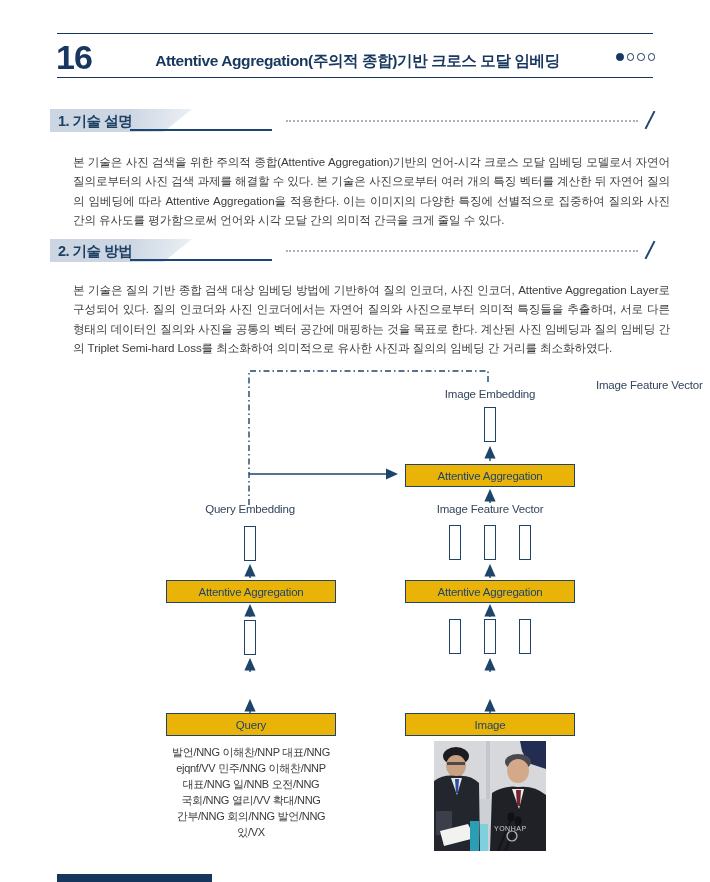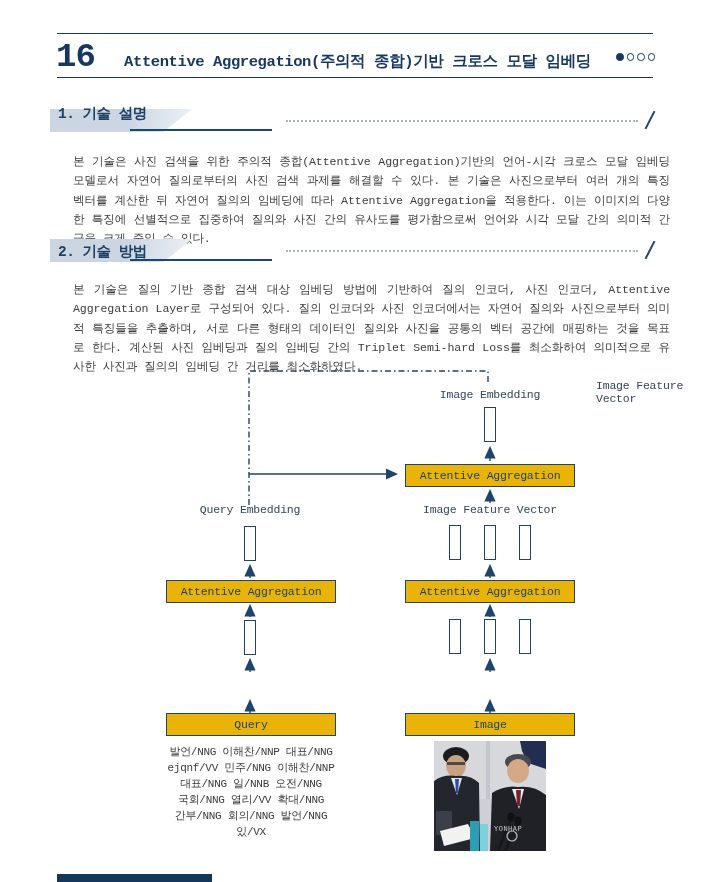--- a/index.html
+++ b/index.html
@@ -1,17 +1,17 @@
 <!DOCTYPE html>
 <html><head>
 <meta charset="utf-8">
 <style>
   html,body{margin:0;padding:0;background:#fff;}
   .page{position:relative;width:710px;height:882px;background:#ffffff;overflow:hidden;
-        font-family:Liberation Mono, monospace;}
+        font-family:Liberation Sans, sans-serif;}
   
   .hrule{position:absolute;left:57px;width:596px;height:0;border-top:1.6px solid #17375e;}
   .page-num{position:absolute;left:56px;top:38px;font-size:34px;font-weight:600;color:#17375e;letter-spacing:-1px;}
   .page-title{position:absolute;left:110px;top:51px;width:495px;text-align:center;
               font-size:15.5px;font-weight:bold;color:#17375e;letter-spacing:-0.4px;}
   .dots{position:absolute;left:616px;top:53px;display:flex;gap:3px;}
   .dot{width:7.5px;height:7.5px;border-radius:50%;border:1.4px solid #17375e;box-sizing:border-box;background:#fff;}
   .dot.on{background:#17375e;}
   
   .ribbon{position:absolute;height:23px;background:linear-gradient(100deg,#ccd6e3 55%,#eef1f6);
@@ -44,21 +44,21 @@
   <div class="page-title">Attentive Aggregation(주의적 종합)기반 크로스 모달 임베딩</div>
   <div class="dots">
     <span class="dot on"></span>
     <span class="dot"></span>
     <span class="dot"></span>
     <span class="dot"></span>
   </div>
   <div class="hrule" style="top:77px"></div>
 
   <div class="ribbon" style="left:50px;top:109px;width:142px"></div>
-  <div class="sec-h" style="left:58px;top:104px">1. 기술 설명</div>
+  <div class="sec-h" style="left:58px;top:112px">1. 기술 설명</div>
   <div class="sec-underline" style="left:130px;top:129px;width:142px"></div>
   <div class="leader" style="left:286px;top:120px;width:352px"></div>
   <div class="slash" style="left:649px;top:110px"></div>
   <p class="para" style="top:136px">본 기술은 사진 검색을 위한 주의적 종합(Attentive Aggregation)기반의 언어-시각 크로스 모달 임베딩 모델로서 자연어 질의로부터의 사진 검색 과제를 해결할 수 있다. 본 기술은 사진으로부터 여러 개의 특징 벡터를 계산한 뒤 자연어 질의의 임베딩에 따라 Attentive Aggregation을 적용한다. 이는 이미지의 다양한 특징에 선별적으로 집중하여 질의와 사진 간의 유사도를 평가함으로써 언어와 시각 모달 간의 의미적 간극을 크게 줄일 수 있다.</p>
 
   <div class="ribbon" style="left:50px;top:239px;width:142px"></div>
   <div class="sec-h" style="left:58px;top:242px">2. 기술 방법</div>
   <div class="sec-underline" style="left:130px;top:259px;width:142px"></div>
   <div class="leader" style="left:286px;top:250px;width:352px"></div>
   <div class="slash" style="left:649px;top:240px"></div>

